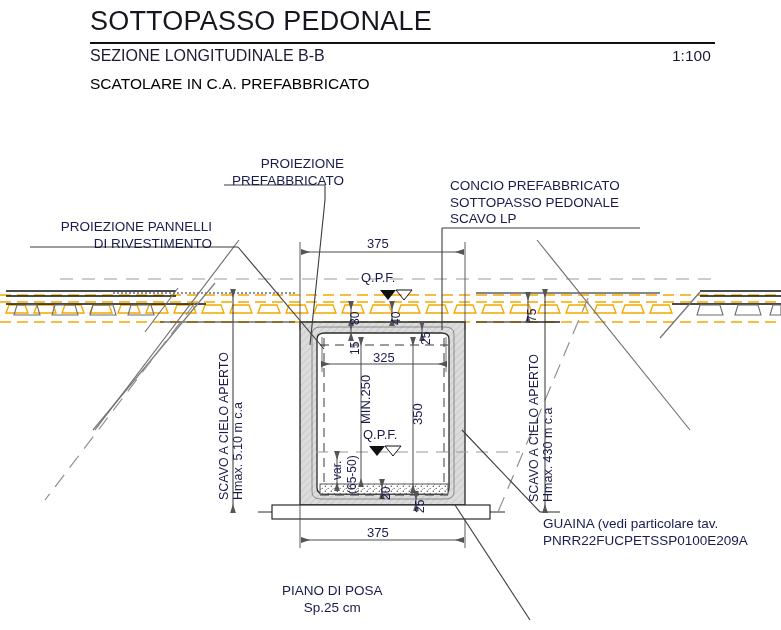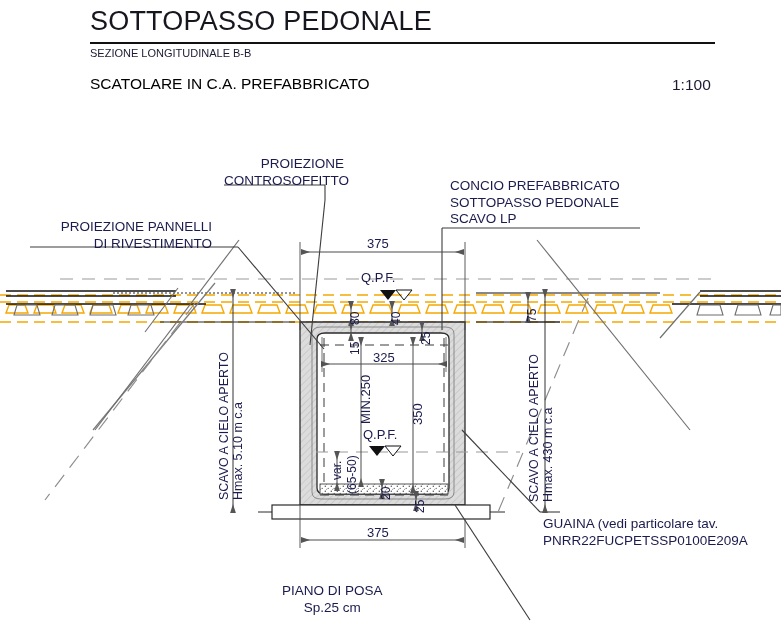--- a/index.html
+++ b/index.html
@@ -13,23 +13,23 @@
 
   
   .title-main{
     position:absolute;left:90px;top:6px;
     font-size:27px;letter-spacing:.2px;color:#16161f;
     white-space:nowrap;
   }
   .title-rule{
     position:absolute;left:90px;top:42px;width:625px;height:2px;background:#111;
   }
-  .title-sub1{position:absolute;left:90px;top:47px;font-size:11px;white-space:nowrap;color:#1b1b33;}
+  .title-sub1{position:absolute;left:90px;top:47px;font-size:16px;white-space:nowrap;color:#1b1b33;}
   .title-sub2{position:absolute;left:90px;top:75px;font-size:15.5px;white-space:nowrap;color:#000000;}
-  .title-scale{position:absolute;left:672px;top:47px;font-size:15.5px;color:#1b1b33;margin-top:29px;}
+  .title-scale{position:absolute;left:672px;top:47px;font-size:15.5px;color:#1b1b33;}
 
   
   .note{position:absolute;font-size:13.5px;line-height:16.5px;color:#1b1b4d;white-space:nowrap;}
   .note.c{text-align:right;}
   .dim{position:absolute;font-size:13px;color:#1b1b4d;white-space:nowrap;}
 
   
   .vlabel{
     position:absolute;font-size:13px;color:#1b1b4d;white-space:nowrap;
     transform:rotate(-90deg);transform-origin:0 0;
@@ -239,21 +239,21 @@
       <polygon points="396,290 412,290 404,300" fill="none" stroke="#111" stroke-width="1"></polygon>
     </g>
     <g>
       <polygon points="369,446 385,446 377,456" fill="#111"></polygon>
       <polygon points="385,446 401,446 393,456" fill="none" stroke="#111" stroke-width="1"></polygon>
     </g>
   </svg>
 
   <div class="note c" style="left:224px;top:156px;width:120px;">
     <span>PROIEZIONE</span><br>
-    <span>CONTROSOFFITTO</span>
+    <span>PREFABBRICATO</span>
   </div>
 
   <div class="note c" style="left:30px;top:219px;width:182px;">
     <span>PROIEZIONE PANNELLI</span><br>
     <span>DI RIVESTIMENTO</span>
   </div>
 
   <div class="note" style="left:450px;top:178px;">
     <span>CONCIO PREFABBRICATO</span><br>
     <span>SOTTOPASSO PEDONALE</span><br>

